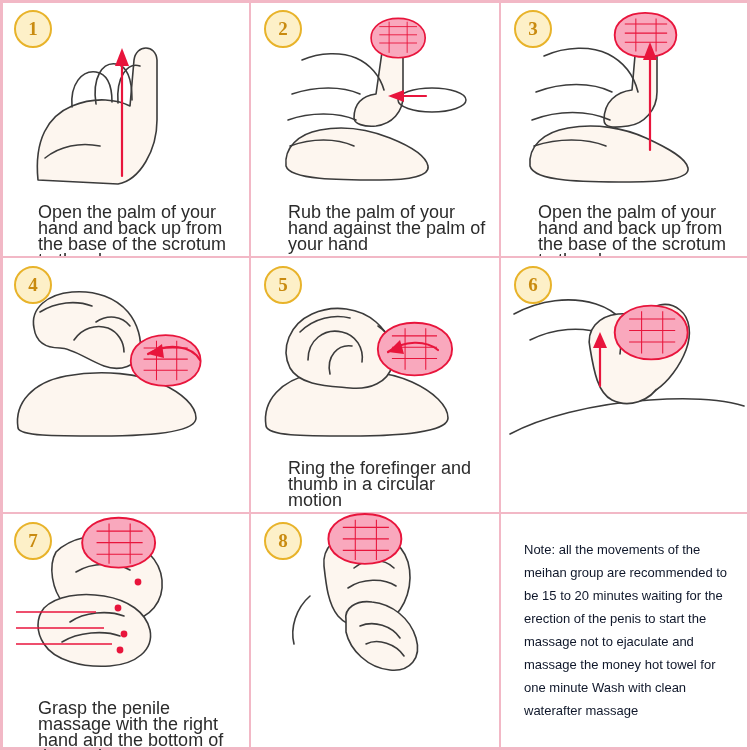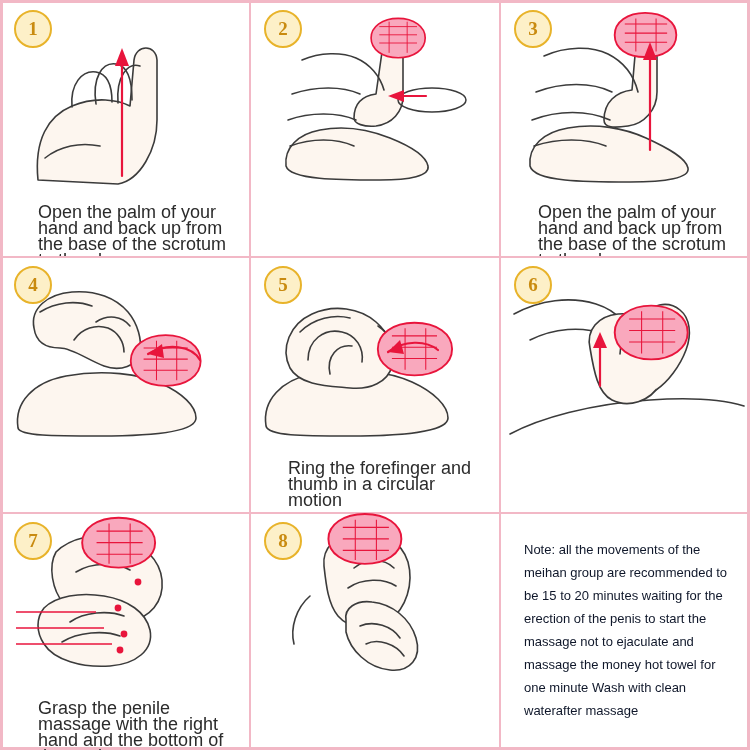--- a/index.html
+++ b/index.html
@@ -135,20 +135,21 @@
           </g>
           <path class="ln" d="M52 60 C70 52 92 52 106 58 C120 64 130 76 134 90"></path>
           <path class="ln" d="M42 94 C66 86 92 86 110 94"></path>
           <path class="ln" d="M38 120 C60 112 88 112 106 120"></path>
           <path class="ln" d="M40 146 C62 138 86 138 104 146"></path>
           <ellipse cx="182" cy="100" rx="34" ry="12" fill="none" stroke="#3b3b3b" stroke-width="1.5"></ellipse>
           <path class="arrow" d="M176 96 L150 96"></path>
           <path class="arrowhead" d="M138 96 l16 -6 l0 12 Z"></path>
         </svg>
       </div>
+      <div class="caption">Rub the palm of your hand against the palm of your hand</div>
     </div>
 
     <div class="cell">
       <div class="badge">3</div>
       <div class="art">
         <svg viewBox="0 0 250 198" width="250" height="198">
           <path class="skin" d="M30 166 C28 146 44 132 68 128 C96 123 124 128 146 138 C168 148 186 158 188 168 C190 178 166 182 130 182 C86 182 34 182 30 166 Z"></path>
           <path class="skin" d="M104 120 C104 102 116 92 132 90 L136 44 C138 32 156 32 157 44 L157 92 C157 110 144 124 128 126 C114 128 104 128 104 120 Z"></path>
           <path class="glansfill" d="M152 14 C172 14 186 24 186 38 C186 53 172 62 152 62 C133 62 119 53 119 38 C119 24 133 14 152 14 Z" transform="translate(-4,0) scale(0.92) translate(10,0)"></path>
           <g class="hatch" transform="translate(-4,0) scale(0.92) translate(10,0)">

